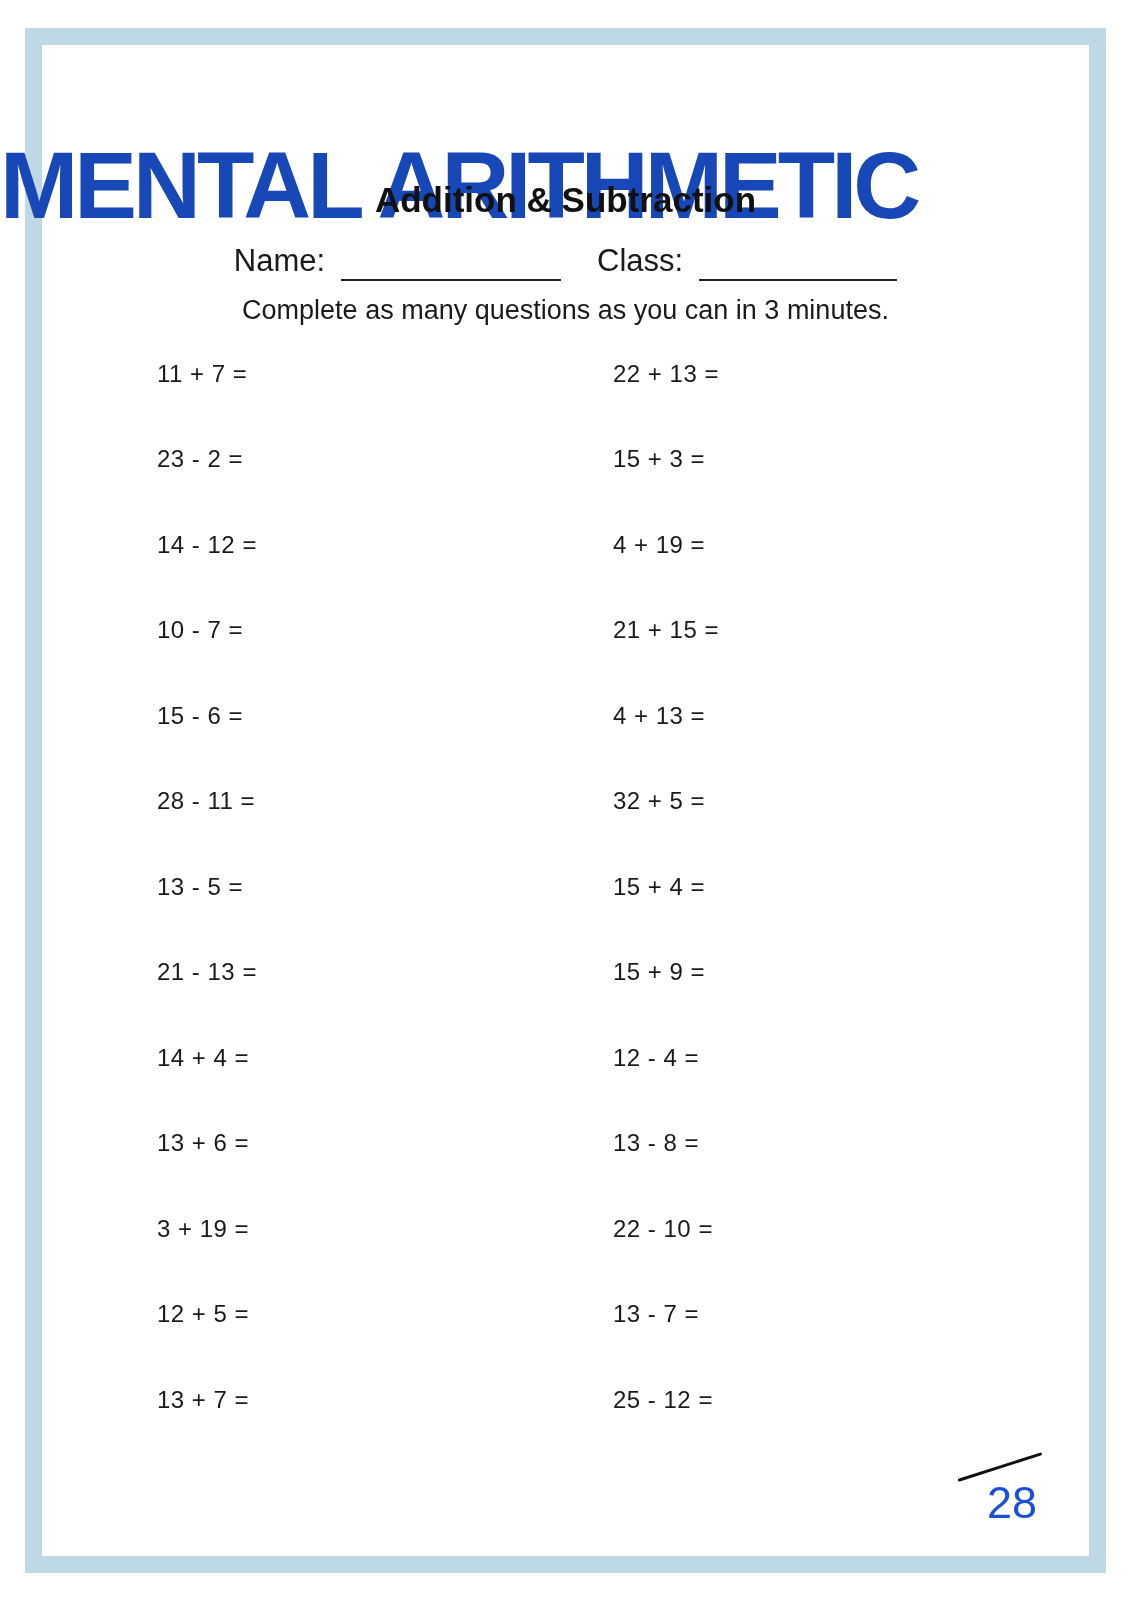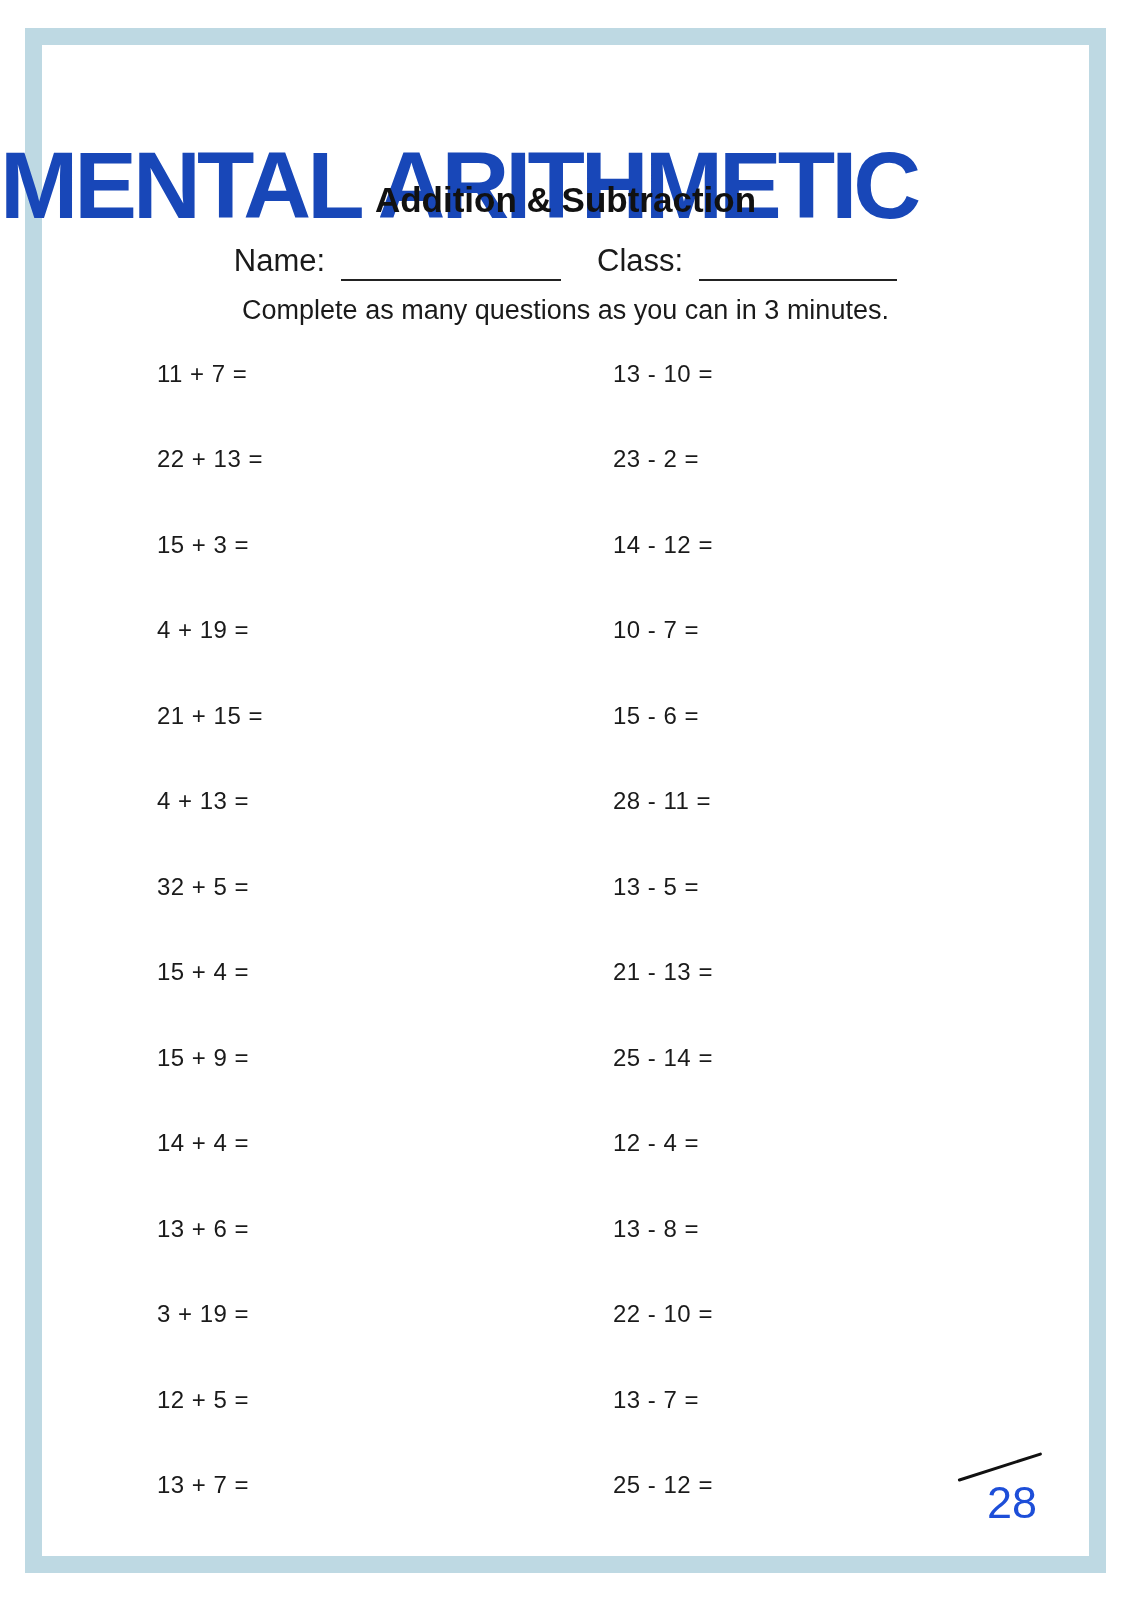--- a/index.html
+++ b/index.html
@@ -122,37 +122,35 @@
   <span class="field-label">Name:</span>
   <span class="blank-line name"></span>
   <span class="field-label">Class:</span>
   <span class="blank-line class"></span>
 </div>
 
 <div class="instruction-text">Complete as many questions as you can in 3 minutes.</div>
 
 <div class="problems-grid">
     <div class="problem">11 + 7 =</div>
-    <div class="problem">13 - 10 =</div>
     <div class="problem">22 + 13 =</div>
     <div class="problem">23 - 2 =</div>
     <div class="problem">15 + 3 =</div>
     <div class="problem">14 - 12 =</div>
     <div class="problem">4 + 19 =</div>
     <div class="problem">10 - 7 =</div>
     <div class="problem">21 + 15 =</div>
     <div class="problem">15 - 6 =</div>
     <div class="problem">4 + 13 =</div>
     <div class="problem">28 - 11 =</div>
     <div class="problem">32 + 5 =</div>
     <div class="problem">13 - 5 =</div>
     <div class="problem">15 + 4 =</div>
     <div class="problem">21 - 13 =</div>
     <div class="problem">15 + 9 =</div>
-    <div class="problem">25 - 14 =</div>
     <div class="problem">14 + 4 =</div>
     <div class="problem">12 - 4 =</div>
     <div class="problem">13 + 6 =</div>
     <div class="problem">13 - 8 =</div>
     <div class="problem">3 + 19 =</div>
     <div class="problem">22 - 10 =</div>
     <div class="problem">12 + 5 =</div>
     <div class="problem">13 - 7 =</div>
     <div class="problem">13 + 7 =</div>
     <div class="problem">25 - 12 =</div>

